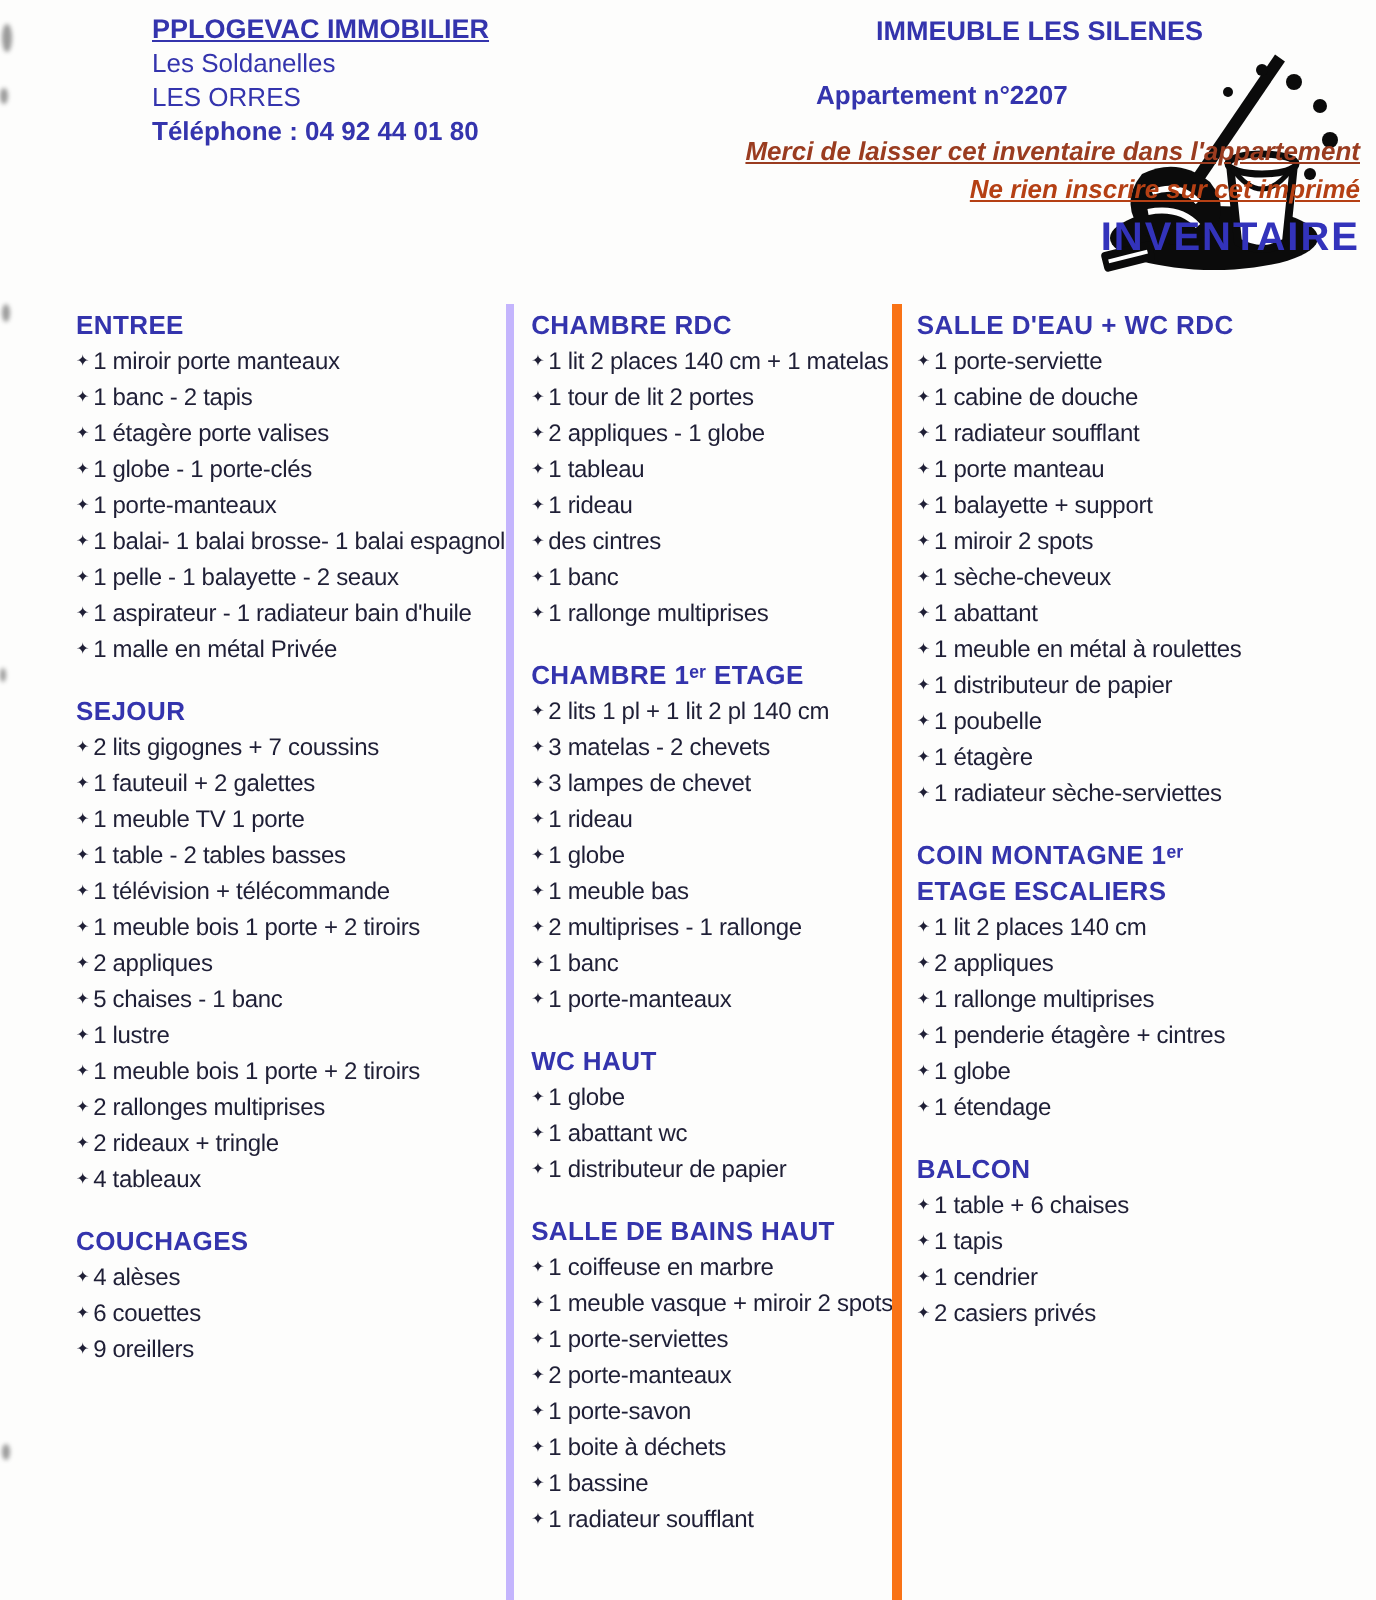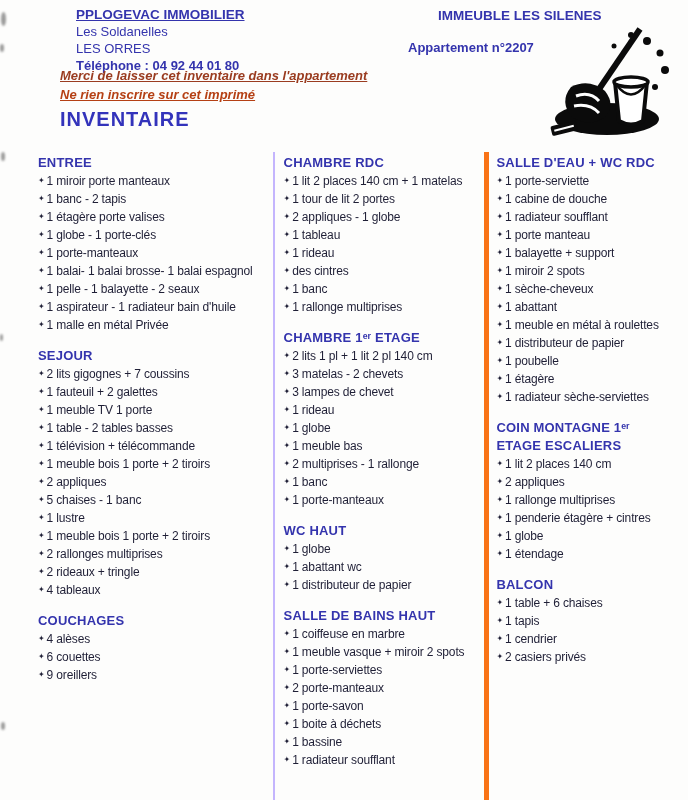--- a/index.html
+++ b/index.html
@@ -12,33 +12,33 @@
     font-family:"Liberation Sans","DejaVu Sans",sans-serif;
   }
   
   .agency{position:absolute;left:76px;top:6px;color:#3434ad;}
   .agency-name{font-size:13.5px;font-weight:bold;text-decoration:underline;line-height:17px;}
   .agency-line{font-size:13px;line-height:17px;}
   .agency-phone{font-size:13px;font-weight:bold;line-height:18px;}
   .building{position:absolute;left:408px;top:8px;color:#3434ad;}
   .building-name{font-size:13.5px;font-weight:bold;line-height:16px;padding-left:30px;}
   .building-apt{font-size:13px;font-weight:bold;margin-top:16px;}
-  .center-block{position:absolute;left:60px;top:67px;width:620px;text-align:left;}
+  .center-block{position:absolute;left:60px;top:67px;width:620px;text-align:right;}
   .notice{font-size:13px;font-style:italic;font-weight:bold;text-decoration:underline;line-height:18.5px;}
   .notice-1{color:#9a3c20;}
   .notice-2{color:#b54014;}
   .doc-title{font-size:20px;font-weight:bold;color:#3333bb;line-height:23px;margin-top:4px;letter-spacing:1px;}
   .doc-subtitle{font-size:20px;font-weight:bold;color:#3333bb;line-height:23px;letter-spacing:1px;}
   
   .clipart{position:absolute;left:543px;top:24px;width:130px;height:122px;}
   
-  .columns{position:absolute;left:0;top:152px;width:589px;height:648px;display:flex;gap:20px;}
+  .columns{position:absolute;left:0;top:152px;width:589px;height:648px;display:flex;}
   .col{box-sizing:border-box;}
   .col-1{width:258px;padding-left:38px;}
-  .col-2{width:215px;border-left:2px solid #c4b5fd;padding-left:9px;}
+  .col-2{width:215px;border-left:4px solid #c4b5fd;padding-left:9px;}
   .col-3{flex:1;border-left:5px solid #f97316;padding-left:7px;padding-right:2px;}
   .section{margin-bottom:11px;}
   .section-title{
     font-size:13px;font-weight:bold;color:#3434ad;
     line-height:18px;padding-top:2px;letter-spacing:.2px;
   }
   .item{
     font-size:12px;line-height:17.5px;color:#1f1f36;
     letter-spacing:-.15px;white-space:nowrap;
   }

